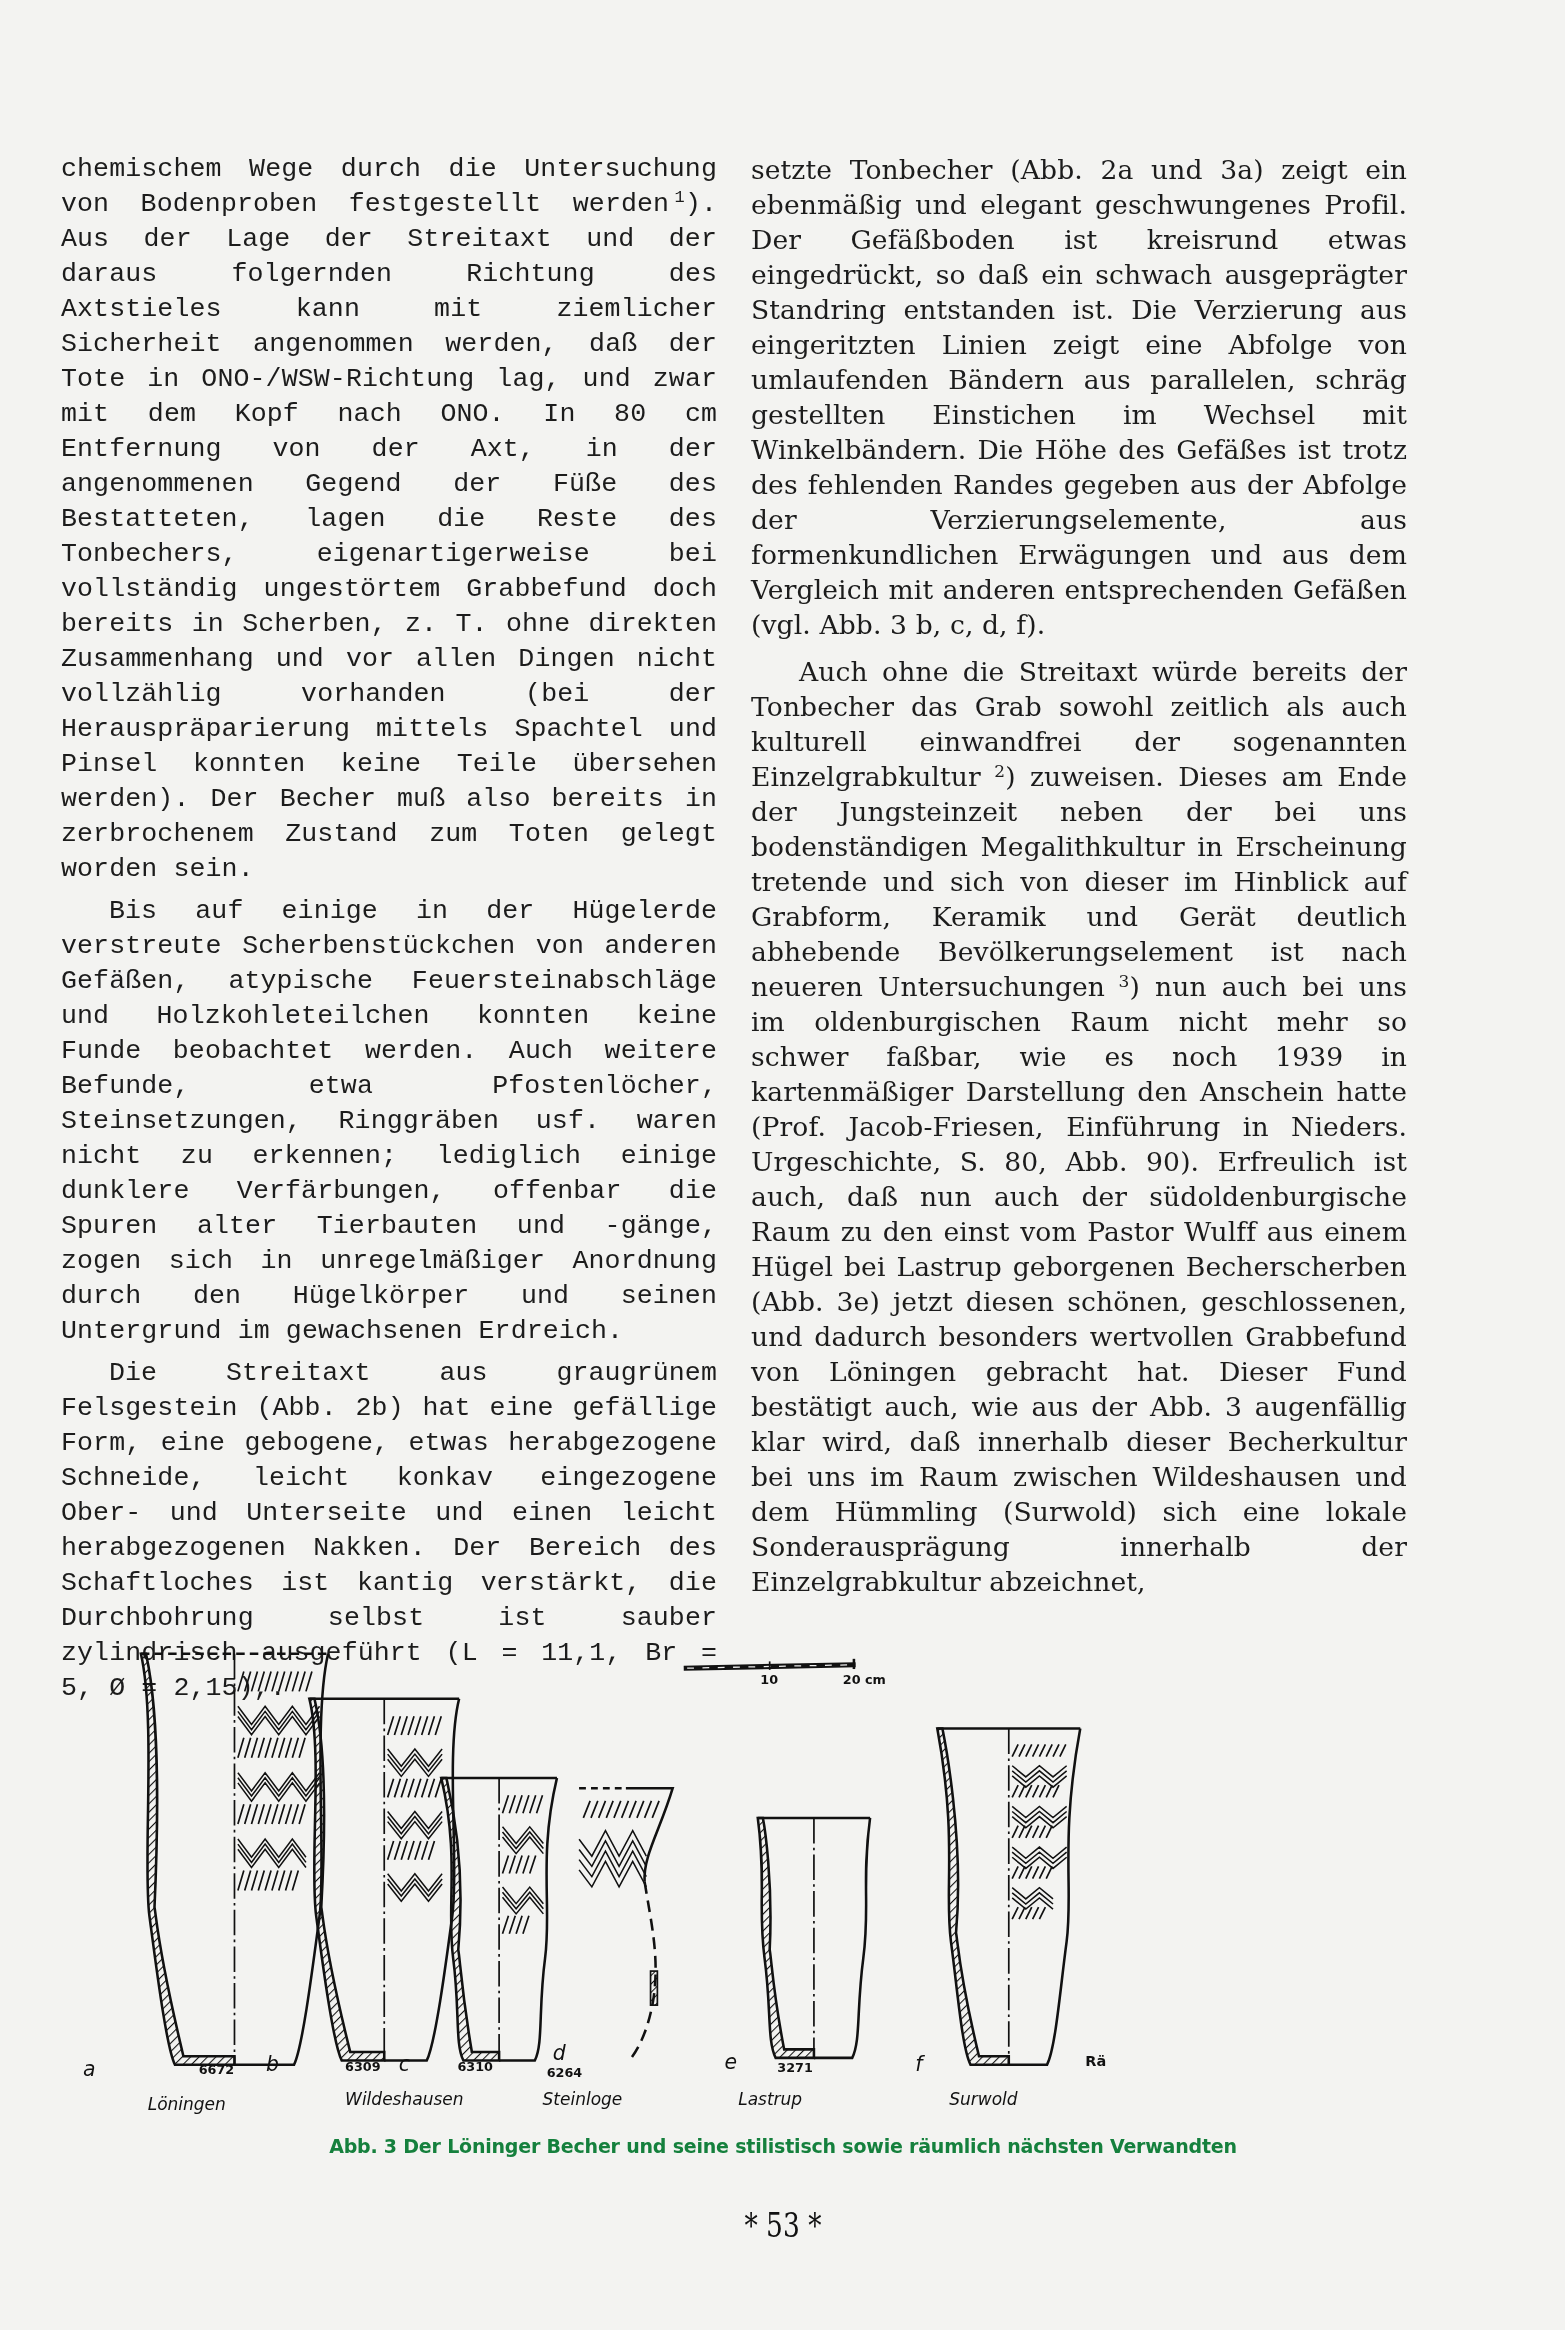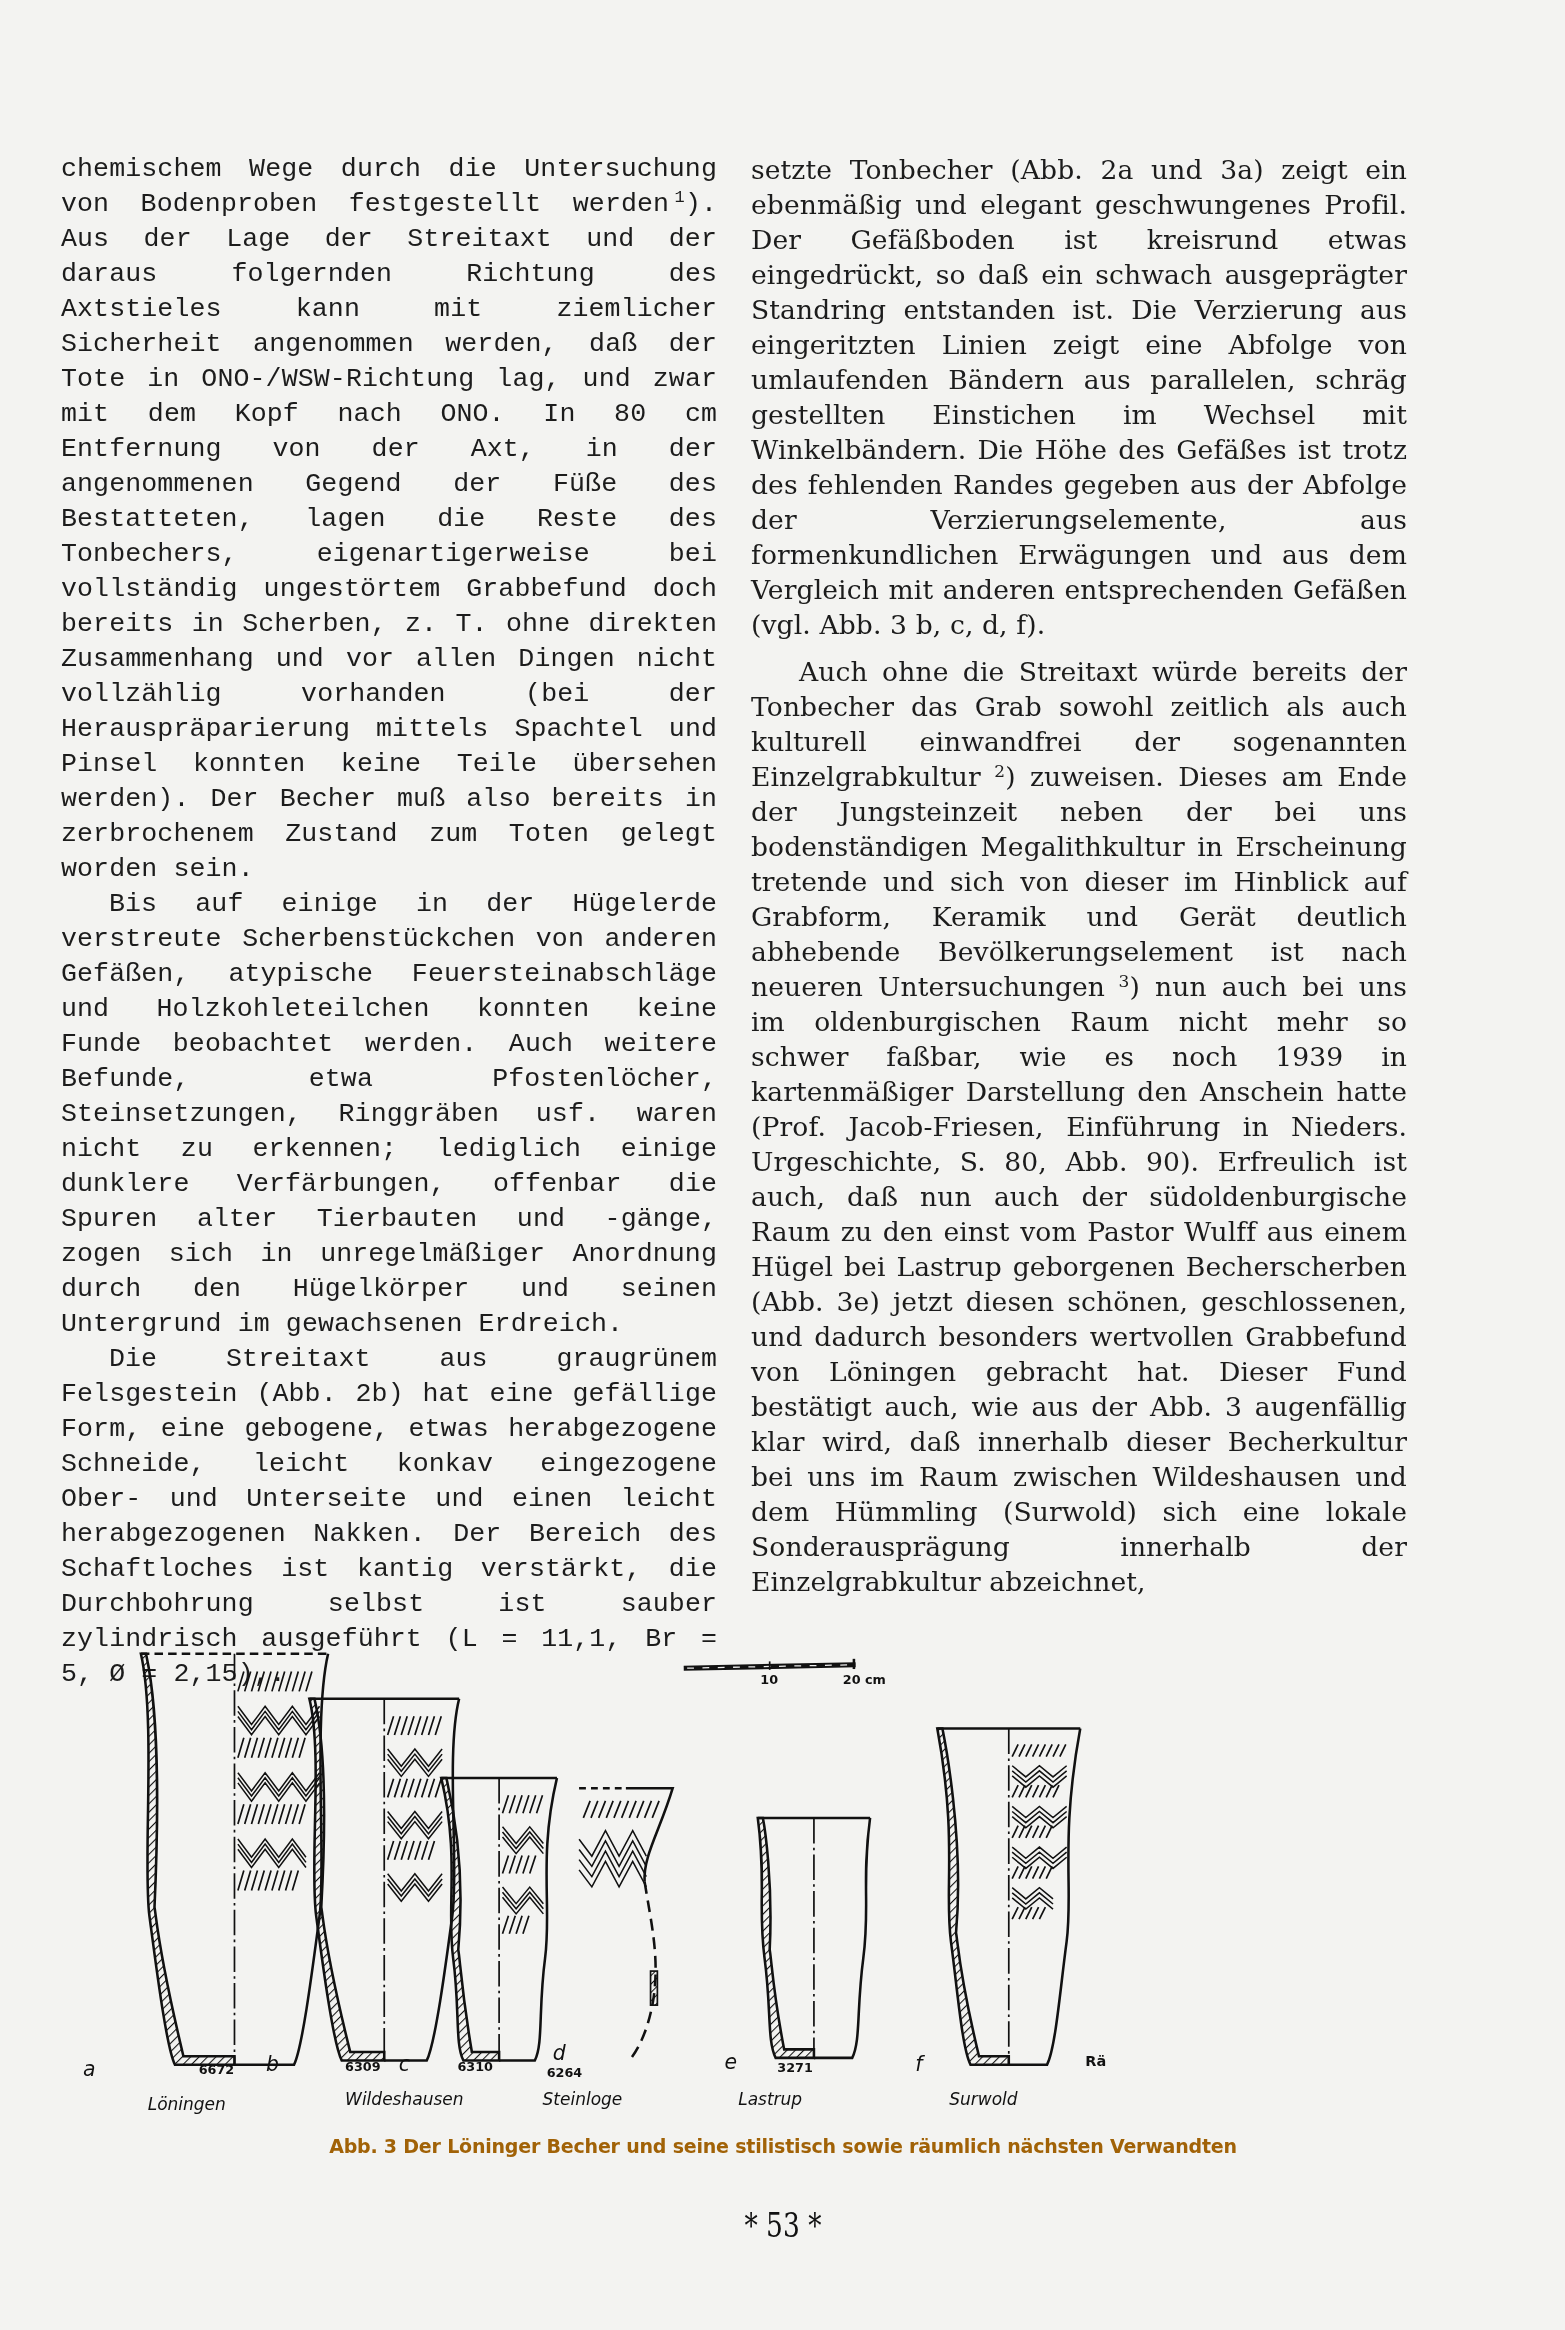--- a/index.html
+++ b/index.html
@@ -15,21 +15,21 @@
     .column {
       position: absolute;
       top: 152px;
       width: 656px;
       font-size: 26.6px;
       line-height: 35px;
       text-align: justify;
       letter-spacing: 0.1px;
     }
     .column p { margin: 0; hyphens: manual; }
-    .column p.indent { text-indent: 48px; }
+    .column p.indent { text-indent: 48px; margin-top: 7px; }
     .column p.spaced { margin-top: 12px; }
     #col-left  { left: 61px; font-family: Liberation Mono, monospace; }
     #col-right { left: 751px; }
     sup { font-size: 17px; vertical-align: 9.4px; line-height: 0; }
 
     #figure {
       position: absolute;
       left: 64px;
       top: 1635px;
       width: 1345px;
@@ -48,21 +48,21 @@
     }
     #caption {
       position: absolute;
       left: 0; right: 0;
       top: 2135px;
       text-align: center;
       font-family: "DejaVu Sans", "Liberation Sans", sans-serif;
       font-weight: bold;
       font-size: 19px;
       letter-spacing: -0.2px;
-      color: #a16207;
+      color: #15803d;
     }
     #page-number {
       position: absolute;
       left: 0; right: 0;
       top: 2205px;
       text-align: center;
       font-family: "DejaVu Serif", "Liberation Serif", serif;
       font-size: 34px;
       color: #111;
       transform: scaleX(0.78);

